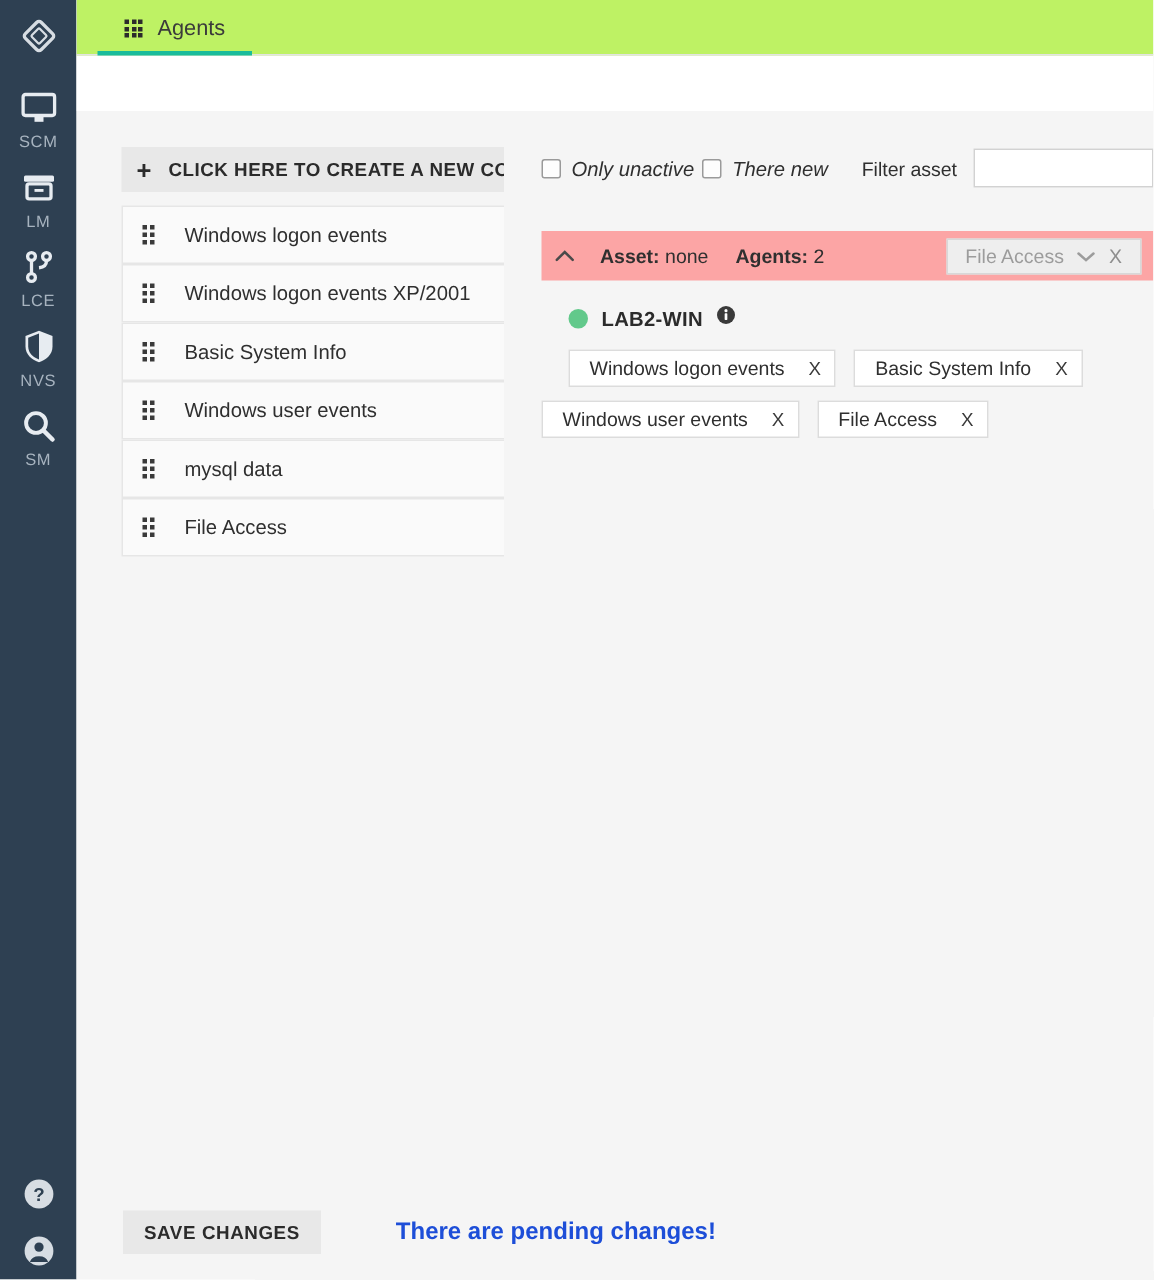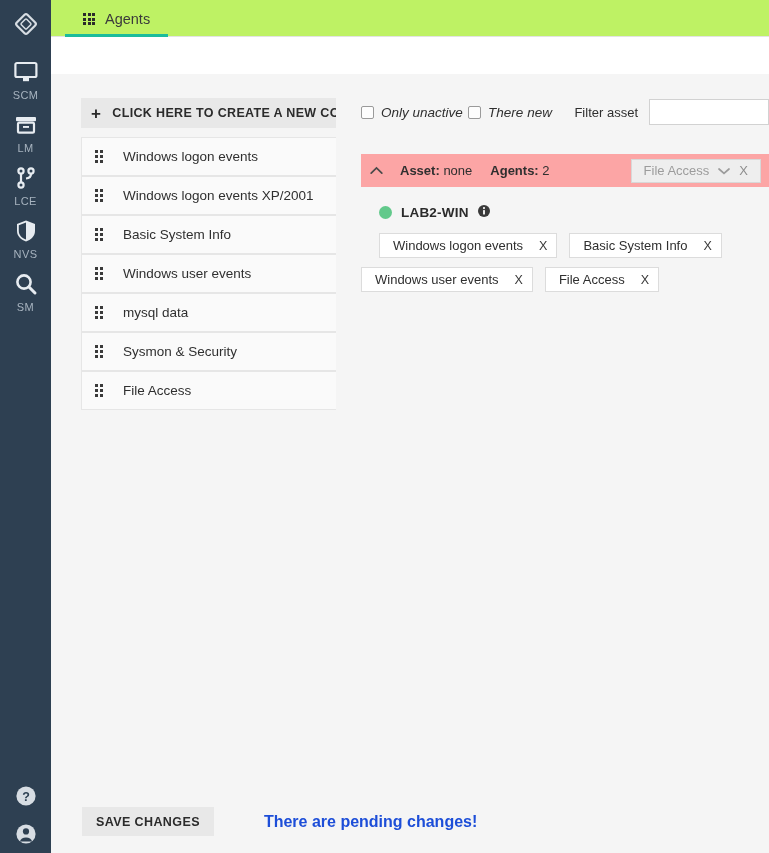--- a/index.html
+++ b/index.html
@@ -471,31 +471,20 @@
                 <i></i>
                 <i></i>
                 <i></i>
                 <i></i>
                 <i></i>
                 <i></i>
               </span>
             <span class="cfg-name">mysql data</span>
           </div>
 
-          <div class="cfg-item">
-            <span class="drag-handle">
-                <i></i>
-                <i></i>
-                <i></i>
-                <i></i>
-                <i></i>
-                <i></i>
-              </span>
-            <span class="cfg-name">Sysmon &amp; Security</span>
-          </div>
 
           <div class="cfg-item">
             <span class="drag-handle">
                 <i></i>
                 <i></i>
                 <i></i>
                 <i></i>
                 <i></i>
                 <i></i>
               </span>

